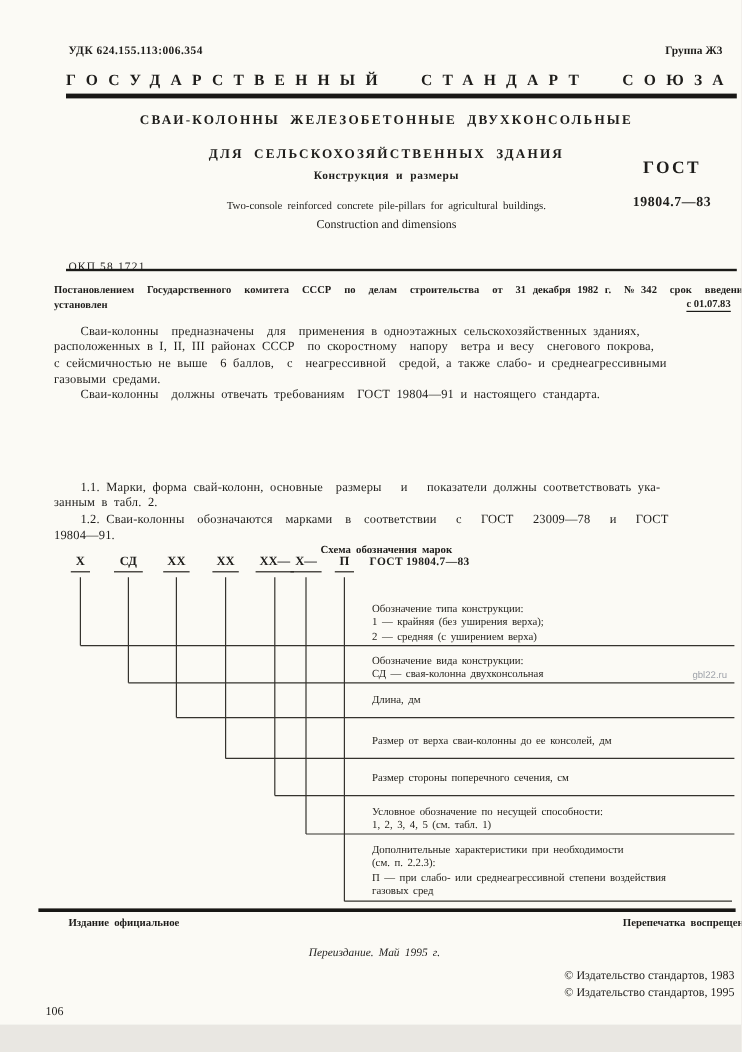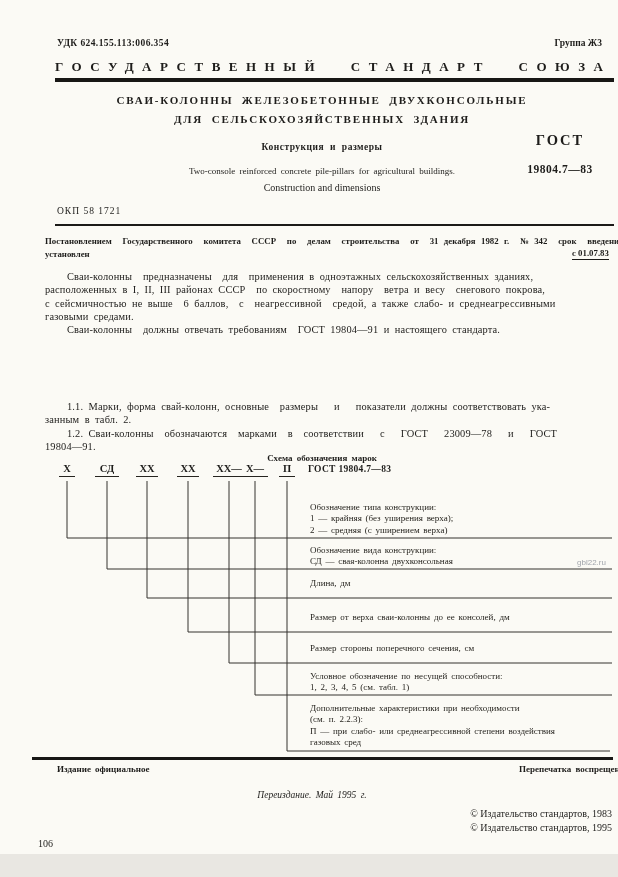--- a/index.html
+++ b/index.html
@@ -19,28 +19,28 @@
   .union{
     left:55px;top:59px;width:563px;
     font-size:13px;font-weight:bold;
     letter-spacing:8.5px;word-spacing:16px;
     white-space:nowrap;overflow:hidden;
   }
   .union-bar{left:55px;top:78px;width:559px;height:4px;background:#181715;}
 
   .title-wrap{left:32px;top:94px;width:580px;text-align:center;}
   .title-l1{font-size:11px;font-weight:bold;letter-spacing:1.8px;word-spacing:4px;}
-  .title-l2{font-size:11px;font-weight:bold;letter-spacing:1.8px;word-spacing:4px;margin-top:7px;}
+  .title-l2{font-size:11px;font-weight:bold;letter-spacing:1.8px;word-spacing:4px;margin-top:17px;}
   .subtitle{left:32px;top:142px;width:580px;text-align:center;font-size:9.5px;font-weight:bold;letter-spacing:.5px;word-spacing:3px;}
   .en1{left:32px;top:166px;width:580px;text-align:center;font-size:9px;word-spacing:2px;}
   .en2{left:32px;top:182px;width:580px;text-align:center;font-size:10px;}
   .gost-label{left:505px;top:132px;width:110px;text-align:center;font-size:14.5px;font-weight:bold;letter-spacing:2px;}
   .gost-number{left:505px;top:163px;width:110px;text-align:center;font-size:11.5px;font-weight:bold;letter-spacing:.5px;}
 
-  .okp{left:57px;top:206px;font-size:9.5px;letter-spacing:1px;}
+  .okp{left:57px;top:218px;font-size:9.5px;letter-spacing:1px;}
   .okp-rule{left:55px;top:224px;width:559px;height:2px;background:#1b1a18;}
 
   .decree{left:45px;top:235px;width:573px;font-size:8.8px;font-weight:bold;line-height:13px;white-space:pre;word-spacing:3.2px;overflow:hidden;}
   .effective{left:572px;top:248px;font-size:8.8px;font-weight:bold;white-space:nowrap;border-bottom:1.5px solid #1b1a18;padding-bottom:1px;}
 
   .bodytext{left:45px;top:270px;width:573px;overflow:hidden;font-size:10.4px;line-height:13.3px;}
   .bodytext p{margin:0;white-space:pre;text-indent:22px;word-spacing:2.6px;letter-spacing:.15px;}
 
   .h1{left:32px;top:379px;width:580px;text-align:center;font-size:10.5px;font-weight:bold;letter-spacing:1px;word-spacing:3px;}
   .sec1{left:45px;top:400px;width:573px;overflow:hidden;font-size:10.4px;line-height:13.3px;}

